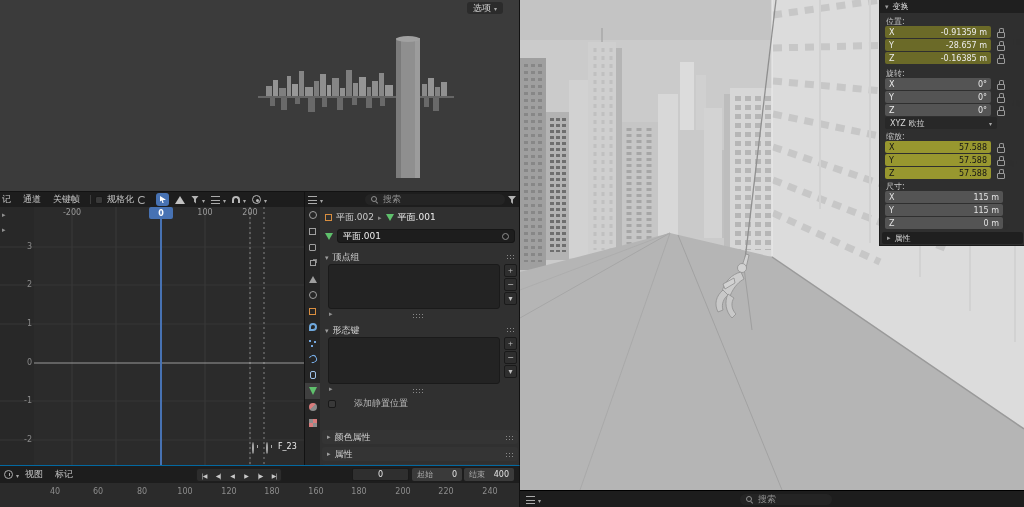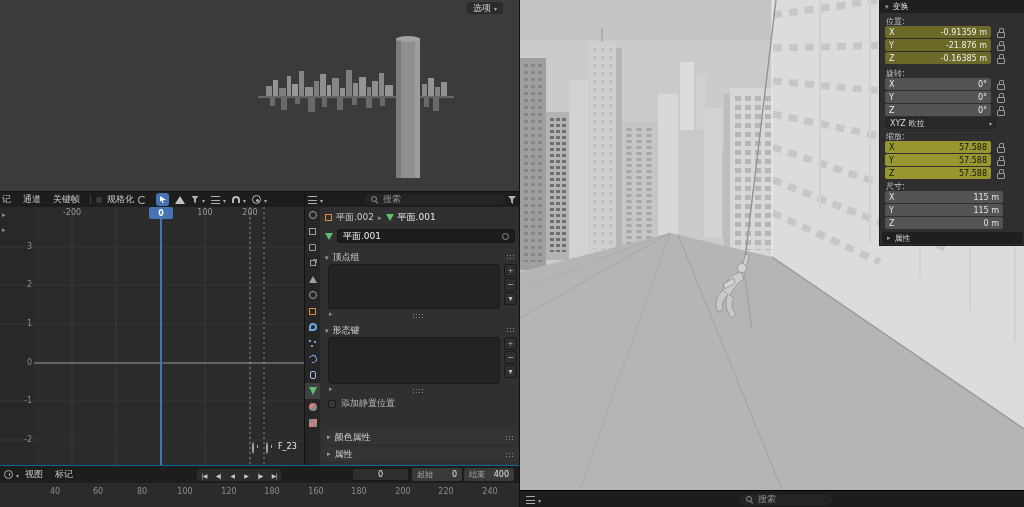--- a/index.html
+++ b/index.html
@@ -304,21 +304,21 @@
       <span class="grip abs" style="right:6px;top:120px"></span>
       <div class="abs" style="left:8px;top:130px;width:172px;height:47px;background:#232323;border:1px solid #1a1a1a;border-radius:3px"></div>
       <div class="abs" style="left:184px;top:130px">
         <div class="lbtn">＋</div>
         <div class="lbtn">−</div>
         <div class="lbtn">▾</div>
       </div>
       <span class="abs" style="left:9px;top:178px;color:#8f8f8f;font-size:7px">▸</span>
       <span class="grip abs" style="left:92px;top:181px;width:12px"></span>
 
-      <div class="row abs" style="left:8px;top:190px;gap:5px">
+      <div class="row abs" style="left:8px;top:190px;gap:18px">
         <span class="cb"></span>
         <span style="color:#b9b9b9">添加静置位置</span>
       </div>
 
       <div class="collapsed arr-r" style="top:223px">
         <span>颜色属性</span>
         <span class="grip"></span>
       </div>
       <div class="collapsed arr-r" style="top:240px">
         <span>属性</span>
@@ -463,21 +463,21 @@
         <span>变换</span>
       </div>
       <span class="nlabel" style="top:16px">位置:</span>
       <div class="nfield f-loc" style="top:26px">
         <span>X</span>
           <span>-0.91359 m</span>
       </div>
       <span class="lock" style="top:26px"></span>
       <div class="nfield f-loc" style="top:39px">
         <span>Y</span>
-          <span>-21.876 m</span>
+          <span>-28.657 m</span>
       </div>
       <span class="lock" style="top:39px"></span>
       <div class="nfield f-loc" style="top:52px">
         <span>Z</span>
           <span>-0.16385 m</span>
       </div>
       <span class="lock" style="top:52px"></span>
 
       <span class="nlabel" style="top:68px">旋转:</span>
       <div class="nfield f-rot" style="top:78px">

